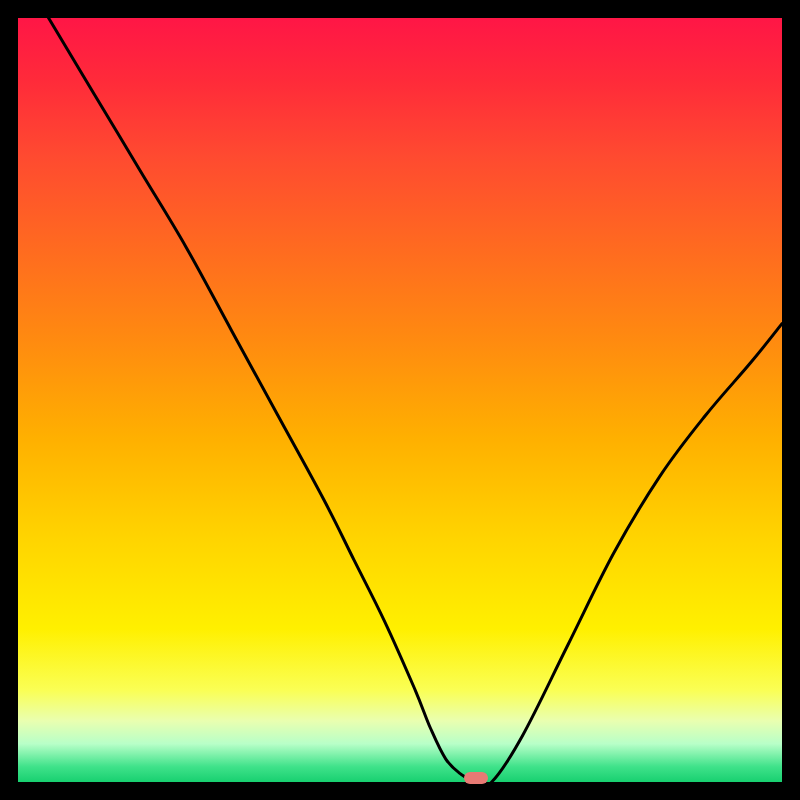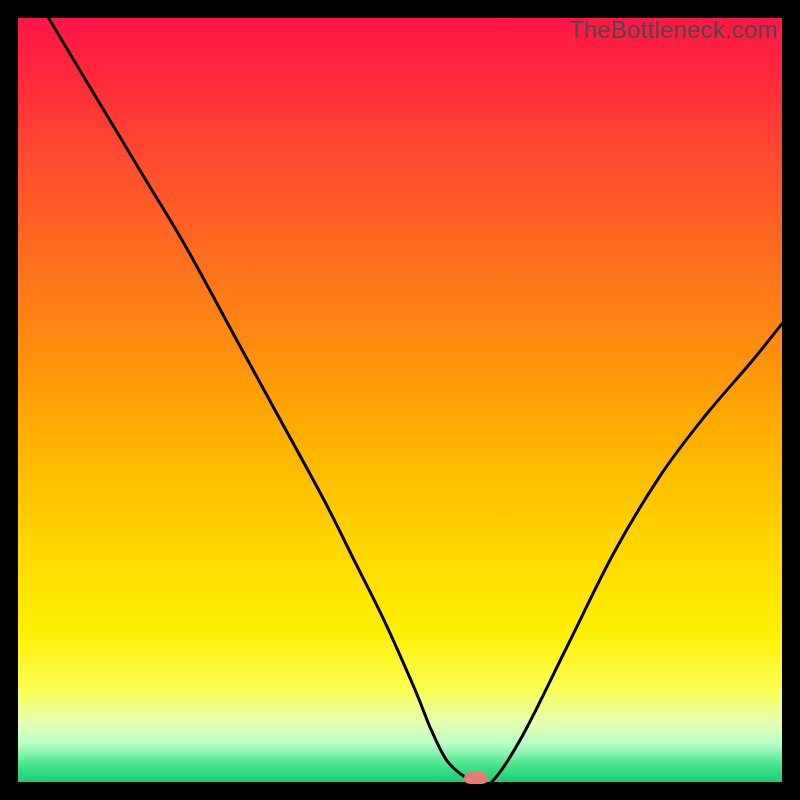--- a/index.html
+++ b/index.html
@@ -65,21 +65,20 @@
     border-radius: 6px;
     background: #e77a74;
     transform: translate(-50%, -50%);
   }
 </style>
 </head>
 <body>
 
 <div class="frame">
   <div class="plot-area">
-    <div class="watermark">TheBottleneck.com</div>
 
     <svg class="curve" viewBox="0 0 764 764" preserveAspectRatio="none">
       <path id="curve-path" d="M 30.6 0.0 C 38.8 13.8, 59.9 48.9, 76.4 76.4 C 92.9 103.9, 105.7 125.3, 122.2 152.8 C 138.7 180.3, 151.6 200.3, 168.1 229.2 C 184.6 258.1, 197.4 283.0, 213.9 313.2 C 230.4 343.5, 243.3 367.0, 259.8 397.3 C 276.3 427.5, 291.8 455.2, 305.6 481.3 C 319.4 507.4, 325.2 520.4, 336.2 542.4 C 347.2 564.4, 355.7 580.2, 366.7 603.6 C 377.7 626.9, 389.0 653.1, 397.3 672.3 C 405.5 691.6, 407.1 698.1, 412.6 710.5 C 418.1 722.9, 422.3 732.8, 427.8 741.1 C 433.3 749.3, 437.6 752.2, 443.1 756.4 C 448.6 760.5, 452.9 762.6, 458.4 764.0 C 463.9 765.4, 465.4 772.3, 473.7 764.0 C 481.9 755.7, 490.5 742.9, 504.2 718.2 C 518.0 693.4, 533.6 659.5, 550.1 626.5 C 566.6 593.5, 579.4 565.1, 595.9 534.8 C 612.4 504.5, 625.3 483.2, 641.8 458.4 C 658.3 433.6, 671.1 417.9, 687.6 397.3 C 704.1 376.7, 719.7 360.3, 733.4 343.8 C 747.2 327.3, 758.5 312.5, 764.0 305.6" fill="none" stroke="#000" stroke-width="3" stroke-linecap="round" stroke-linejoin="round"></path>
     </svg>
 
     <div id="min-marker" class="marker" style="left: 458.4px; top: 760px; background: rgb(231, 122, 116);"></div>
   </div>
 </div>
 
 </body></html>

